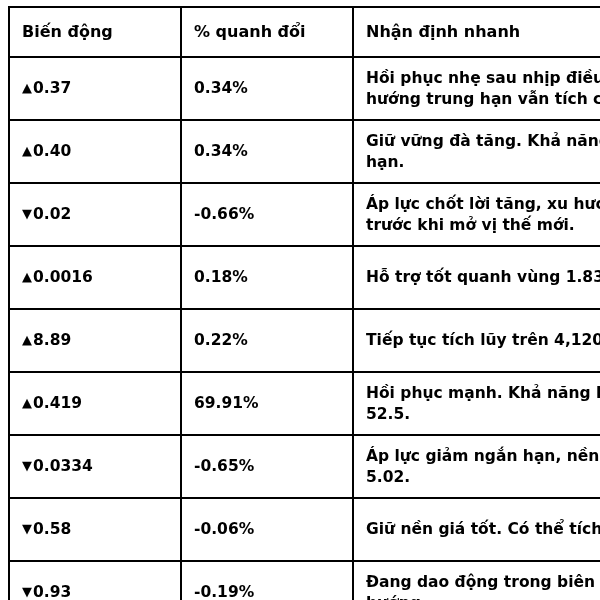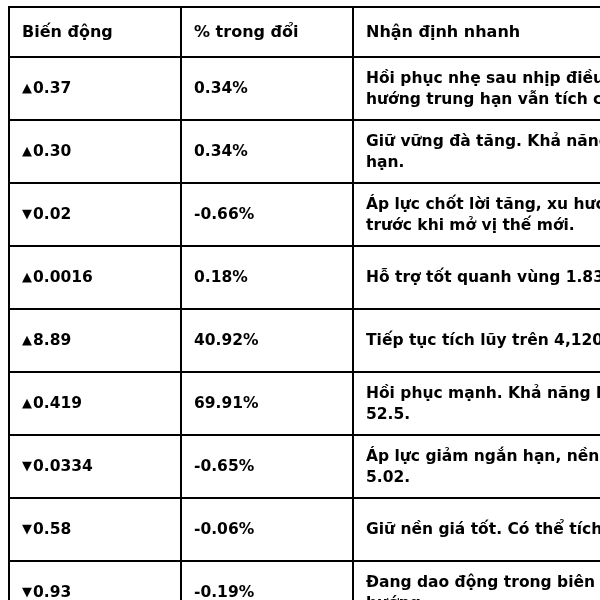--- a/index.html
+++ b/index.html
@@ -70,48 +70,48 @@
 <div class="sheet">
   <table class="data-table">
     <colgroup>
       <col class="c1">
       <col class="c2">
       <col class="c3">
     </colgroup>
     <thead>
       <tr>
         <th>Biến động</th>
-        <th>% trong đổi</th>
+        <th>% quanh đổi</th>
         <th>Nhận định nhanh</th>
       </tr>
     </thead>
     <tbody>
       <tr>
         <td class="cell-change"><span class="arrow">▲</span><span>0.37</span></td>
         <td>0.34%</td>
         <td class="cell-comment">Hồi phục nhẹ sau nhịp điều chỉnh, xu hướng trung hạn vẫn tích cực.</td>
       </tr>
       <tr>
-        <td class="cell-change"><span class="arrow">▲</span><span>0.30</span></td>
+        <td class="cell-change"><span class="arrow">▲</span><span>0.40</span></td>
         <td>0.34%</td>
         <td class="cell-comment">Giữ vững đà tăng. Khả năng tích lũy ngắn hạn.</td>
       </tr>
       <tr>
         <td class="cell-change"><span class="arrow">▼</span><span>0.02</span></td>
         <td>-0.66%</td>
         <td class="cell-comment">Áp lực chốt lời tăng, xu hướng đi ngang trước khi mở vị thế mới.</td>
       </tr>
       <tr>
         <td class="cell-change"><span class="arrow">▲</span><span>0.0016</span></td>
         <td>0.18%</td>
         <td class="cell-comment">Hỗ trợ tốt quanh vùng 1.8350.</td>
       </tr>
       <tr>
         <td class="cell-change"><span class="arrow">▲</span><span>8.89</span></td>
-        <td>40.92%</td>
+        <td>0.22%</td>
         <td class="cell-comment">Tiếp tục tích lũy trên 4,120.</td>
       </tr>
       <tr>
         <td class="cell-change"><span class="arrow">▲</span><span>0.419</span></td>
         <td>69.91%</td>
         <td class="cell-comment">Hồi phục mạnh. Khả năng kiểm định trên 52.5.</td>
       </tr>
       <tr>
         <td class="cell-change"><span class="arrow">▼</span><span>0.0334</span></td>
         <td>-0.65%</td>

